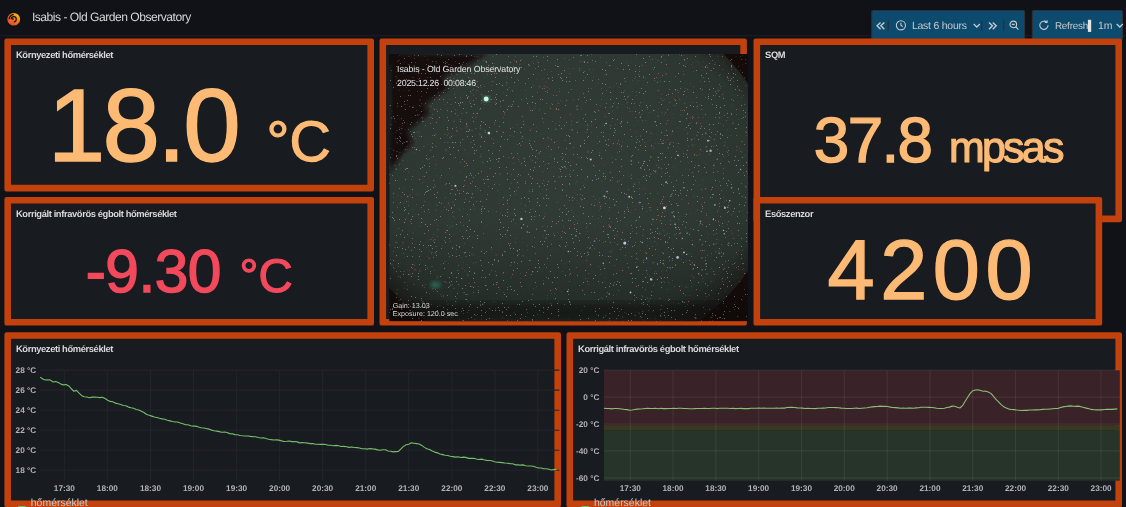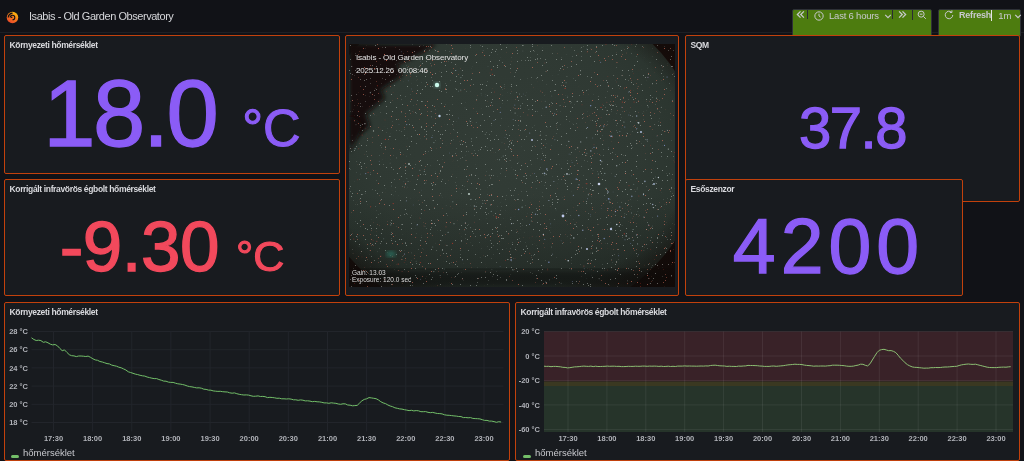--- a/index.html
+++ b/index.html
@@ -1,26 +1,26 @@
 <!DOCTYPE html>
 <html><head><meta charset="utf-8">
 <style>
 *{margin:0;padding:0;box-sizing:border-box}
 html,body{width:1024px;height:461px;background:#111217;font-family:"Liberation Sans",sans-serif;overflow:hidden;position:relative}
-.panel{position:absolute;background:#181b1f;border:1px solid #c2410c;border-radius:2px}
+.panel{position:absolute;background:#181b1f;border:6px solid #c2410c;border-radius:2px}
 .ptitle{position:absolute;top:2.5px;left:4.5px;font-size:8.5px;font-weight:700;color:#d8d9dd;letter-spacing:-0.35px;line-height:12px;white-space:nowrap}
 .statwrap{position:absolute;left:0;right:0;display:flex;align-items:center;justify-content:center}
 .statin{display:flex;align-items:baseline}
 .sv{font-weight:500;line-height:1;-webkit-text-stroke:1.3px currentColor}
 .su{font-weight:500;line-height:1;-webkit-text-stroke:1.1px currentColor}
-.green{color:#8b5cf6}.red{color:#f2495c}
+.green{color:#fdba74}.red{color:#f2495c}
 .axlab{font-size:7.5px;font-weight:700;fill:#b0b2b8}
 .leg{position:absolute;display:flex;align-items:flex-end;font-size:9.5px;color:#c8c9ce}
 .leg i{display:inline-block;width:8px;height:3px;border-radius:1.5px;background:#73bf69;margin-right:4px}
-.btn{position:absolute;top:9px;height:28px;background:#4d7c0f;border:1px solid #2e3137;border-radius:2px;display:flex;align-items:flex-start;color:#c8c9ce}
+.btn{position:absolute;top:9px;height:28px;background:#0c4a6e;border:1px solid #2e3137;border-radius:2px;display:flex;align-items:center;color:#c8c9ce}
 .btn svg{flex:none}
 </style></head>
 <body>
 
 <div style="position:absolute;left:0;top:0;width:1024px;height:33px;background:#111217;border-bottom:1px solid #1d1f24">
   <svg style="position:absolute;left:6px;top:11px" width="13" height="13" viewBox="0 0 26 26">
     <defs>
         <linearGradient id="glg" x1="0.2" y1="1" x2="0.8" y2="0">
       <stop offset="0" stop-color="#e8422c"></stop>
           <stop offset="0.55" stop-color="#f77c1b"></stop>
@@ -63,23 +63,23 @@
           <path d="M7.8 7.8 10.6 10.6M3.4 5h3.2"></path>
         </svg>
     </div>
   </div>
   <div class="btn" style="left:938px;width:83px">
     <div style="flex:1;display:flex;align-items:center;padding-left:5px">
       <svg width="10" height="10" viewBox="0 0 12 12" fill="none" stroke="#c8c9ce" stroke-width="1.2">
           <path d="M10.5 6a4.5 4.5 0 1 1-1.3-3.2"></path>
           <path d="M9.5 0.5v2.5H7" fill="none"></path>
         </svg>
-      <span style="font-size:9px;font-weight:700;margin-left:5px;letter-spacing:-0.2px">Refresh</span>
-    </div>
-    <div style="width:31px;display:flex;align-items:center;border-left:1px solid #e5e5e5;padding-left:6px">
+      <span style="font-size:9px;font-weight:400;margin-left:5px;letter-spacing:-0.2px">Refresh</span>
+    </div>
+    <div style="width:31px;display:flex;align-items:center;border-left:3px solid #e5e5e5;padding-left:6px">
       <span style="font-size:9.5px;font-weight:500">1m</span>
       <svg style="margin-left:3px" width="8" height="8" viewBox="0 0 10 10" fill="none" stroke="#c8c9ce" stroke-width="1.4">
           <path d="M1.5 3.5 5 7l3.5-3.5"></path>
         </svg>
     </div>
   </div>
 </div>
 
 <div class="panel" style="left:4px;top:35px;width:336px;height:139px">
   <div class="ptitle">Környezeti hőmérséklet</div>
@@ -88,21 +88,21 @@
     <span class="sv green" style="font-size:94px;letter-spacing:-2.5px">18.0</span>
     <span class="su green" style="font-size:52px;margin-left:26px;letter-spacing:0">°C</span>
   </div>
     </div>
 </div>
 
 <div class="panel" style="left:4px;top:179px;width:336px;height:117px">
   <div class="ptitle">Korrigált infravörös égbolt hőmérséklet</div>
   <div class="statwrap" style="top:18px;bottom:0">
       <div class="statin">
-    <span class="sv red" style="font-size:71px;letter-spacing:-0.5px">-9.30</span>
+    <span class="sv red" style="font-size:55px;letter-spacing:-0.5px">-9.30</span>
     <span class="su red" style="font-size:43px;margin-left:17px">°C</span>
   </div>
     </div>
 </div>
 
 <div class="panel" style="left:345px;top:35px;width:334px;height:261px">
   <svg style="position:absolute;left:3px;top:8px" width="326" height="243" viewBox="0 0 326 243">
     <defs>
       <radialGradient id="sky" cx="50%" cy="48%" r="68%">
         <stop offset="0" stop-color="#323c36"></stop>
@@ -572,25 +572,26 @@
     <text x="3" y="231" font-size="6.5" fill="#d9d9d9">Gain: 13.03</text>
     <text x="3" y="238" font-size="6.5" fill="#d9d9d9">Exposure: 120.0 sec</text>
   </svg>
 </div>
 
 <div class="panel" style="left:685px;top:35px;width:335px;height:167px">
   <div class="ptitle">SQM</div>
   <div class="statwrap" style="top:18px;bottom:0">
       <div class="statin">
     <span class="sv green" style="font-size:58px;letter-spacing:-1.5px">37.8</span>
+    <span class="su green" style="font-size:39px;margin-left:16px;letter-spacing:-2.5px">mpsas</span>
   </div>
     </div>
 </div>
 
-<div class="panel" style="left:685px;top:179px;width:278px;height:117px">
+<div class="panel" style="left:685px;top:179px;width:317px;height:117px">
   <div class="ptitle">Esőszenzor</div>
   <div class="statwrap" style="top:18px;bottom:0">
       <div class="statin">
     <span class="sv green" style="font-size:77px;letter-spacing:5px;margin-left:9px">4200</span>
   </div>
     </div>
 </div>
 
 <div class="panel" style="left:4px;top:302px;width:506px;height:159px">
   <div class="ptitle">Környezeti hőmérséklet</div>

